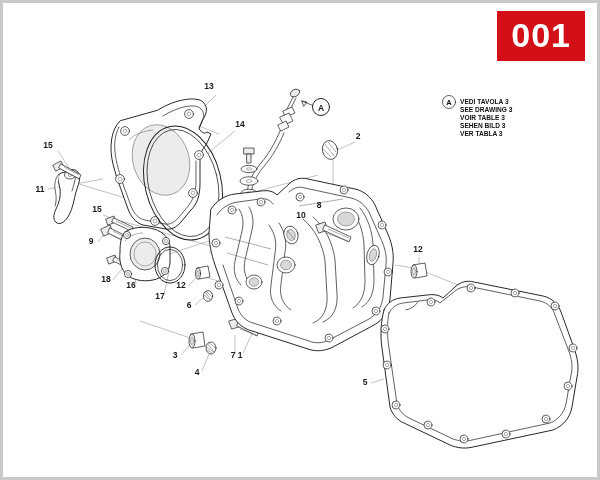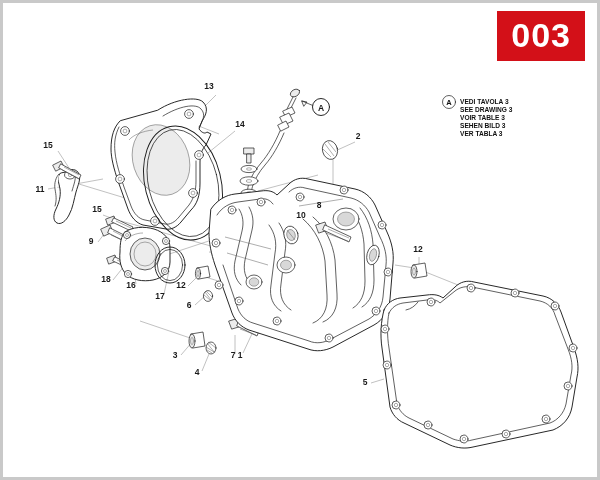--- a/index.html
+++ b/index.html
@@ -20,21 +20,21 @@
   .thin{stroke:#4a4a4a;fill:none;stroke-width:.45;}
   .fillw{fill:#ffffff;}
   .fillg{fill:#ececec;}
   .fillgg{fill:#d8d8d8;}
 </style>
 </head>
 <body>
 
 <div id="page">
 
-  <div class="badge">003</div>
+  <div class="badge">001</div>
 
   <div id="canvas">
   <svg width="600" height="480" viewBox="0 0 600 480" xmlns="http://www.w3.org/2000/svg">
 
     <g>
       <path class="ln" d="M213 92 L193 112"></path>
       <path class="ln" d="M232 128 L205 150"></path>
       <path class="ln" d="M55 148 L66 165"></path>
       <path class="ln" d="M100 212 L116 218"></path>
       <path class="ln" d="M95 239 L108 222"></path>

